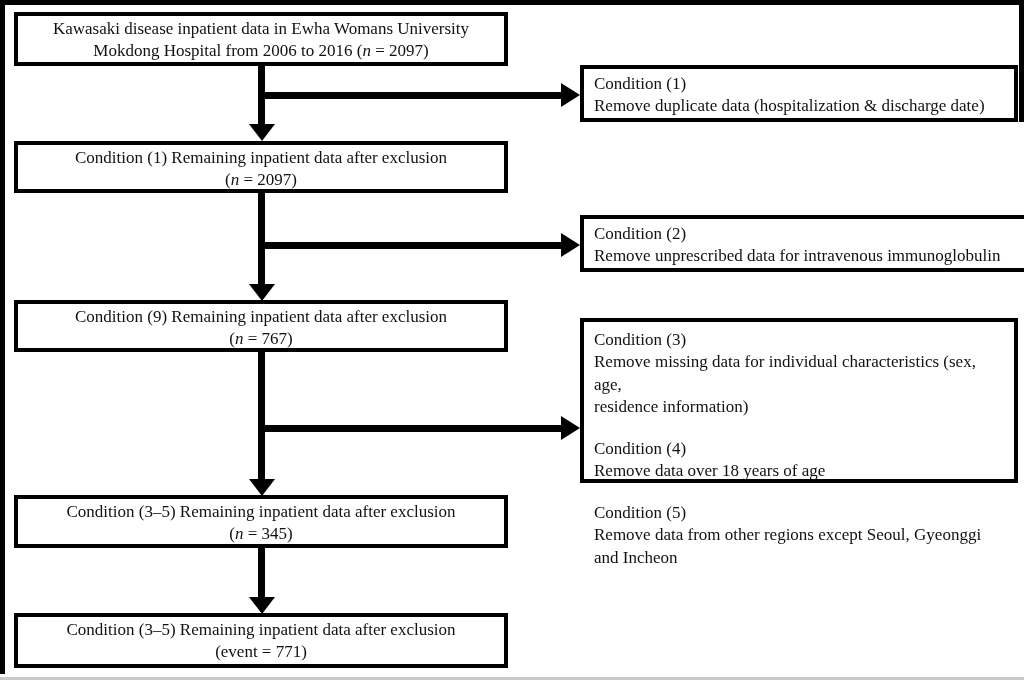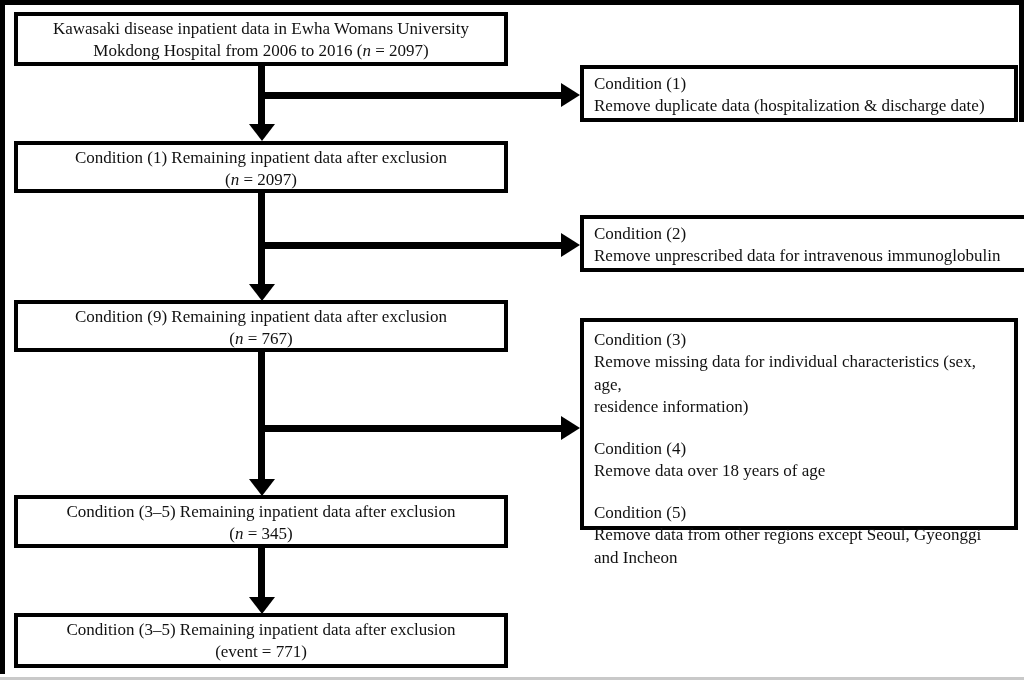--- a/index.html
+++ b/index.html
@@ -118,21 +118,21 @@
   <div class="box leftal" style="left:580px; top:65px; width:438px; height:57px;">
     <div>Condition (1)</div>
     <div>Remove duplicate data (hospitalization &amp; discharge date)</div>
   </div>
 
   <div class="box leftal" style="left:580px; top:215px; width:464px; height:57px;font-family:Liberation Serif, serif;">
     <div>Condition (2)</div>
     <div>Remove unprescribed data for intravenous immunoglobulin</div>
   </div>
 
-  <div class="box leftal multi" style="left:580px; top:318px; width:438px; height:212px;">
+  <div class="box leftal multi" style="left:580px; top:318px; width:438px; height:165px;">
     <div class="excl-group">
       <div>Condition (3)</div>
       <div class="prewrap">Remove missing data for individual characteristics (sex, age,
 residence information)</div>
     </div>
     <div class="excl-group">
       <div>Condition (4)</div>
       <div class="prewrap">Remove data over 18 years of age</div>
     </div>
     <div class="excl-group">

